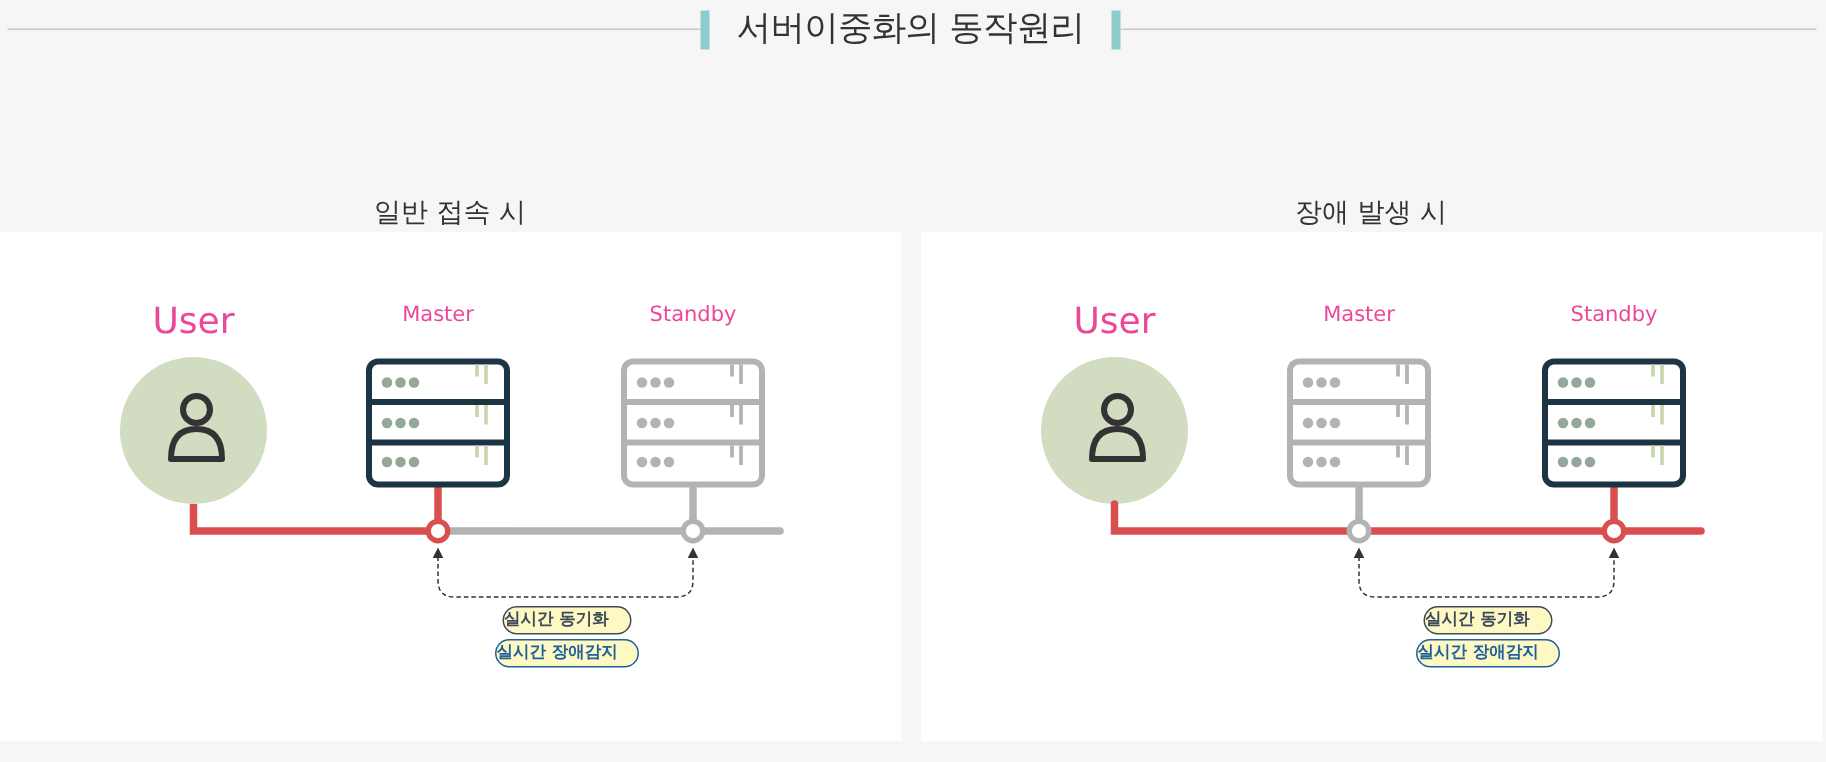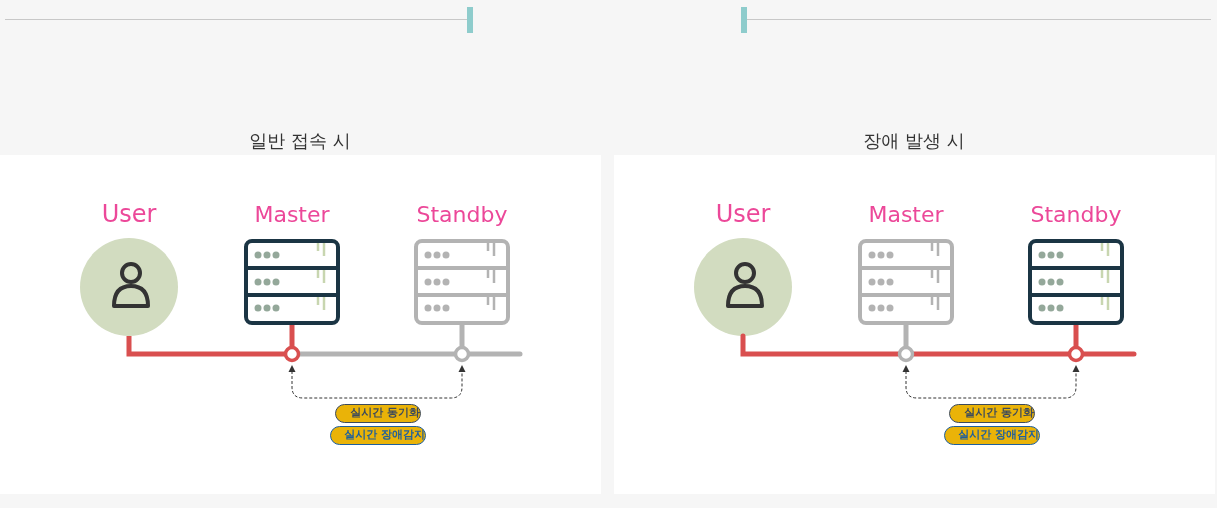--- a/index.html
+++ b/index.html
@@ -18,34 +18,35 @@
     .section-title { position: absolute; top: 129px; font-size: 18px; color: #333; text-align: center; width: 300px; }
     .section-title.s1 { left: 150px; }
     .section-title.s2 { left: 764px; }
 
     .panel { position: absolute; top: 155px; width: 601px; height: 339px; background: #ffffff; }
     .panel.p1 { left: 0; }
     .panel.p2 { left: 614px; }
 
     .lbl { position: absolute; color: #ec4899; text-align: center; width: 120px; }
     .lbl.user { font-size: 24px; }
-    .lbl.srv { font-size: 22px; text-align: center; }
+    .lbl.srv { font-size: 14px; text-align: center; }
 
     svg.diag { position: absolute; left: 0; top: 0; }
 
-    .pill { position: absolute; border-radius: 10px; text-align: right; font-size: 11px; font-weight: bold; background: #eab308; line-height: 16px; }
+    .pill { position: absolute; border-radius: 10px; text-align: left; font-size: 11px; font-weight: bold; background: #fef9c3; line-height: 16px; }
     .pill.sync { border: 1.5px solid #3c4a5c; color: #3c4a5c; }
     .pill.detect { border: 1.5px solid #1e5f9e; color: #1e5f9e; }
   </style>
 </head>
 <body>
 
 <div class="title-wrap">
   <div class="title-line left"></div>
   <div class="title-bar left"></div>
+  <div class="title-text">서버이중화의 동작원리</div>
   <div class="title-bar right"></div>
   <div class="title-line right"></div>
 </div>
 
 <div class="section-title s1">일반 접속 시</div>
 <div class="section-title s2">장애 발생 시</div>
 
 <div class="panel p1">
   <div class="lbl user" style="left:69px; top:45px;">User</div>
   <div class="lbl srv" style="left:232px; top:47px;">Master</div>

